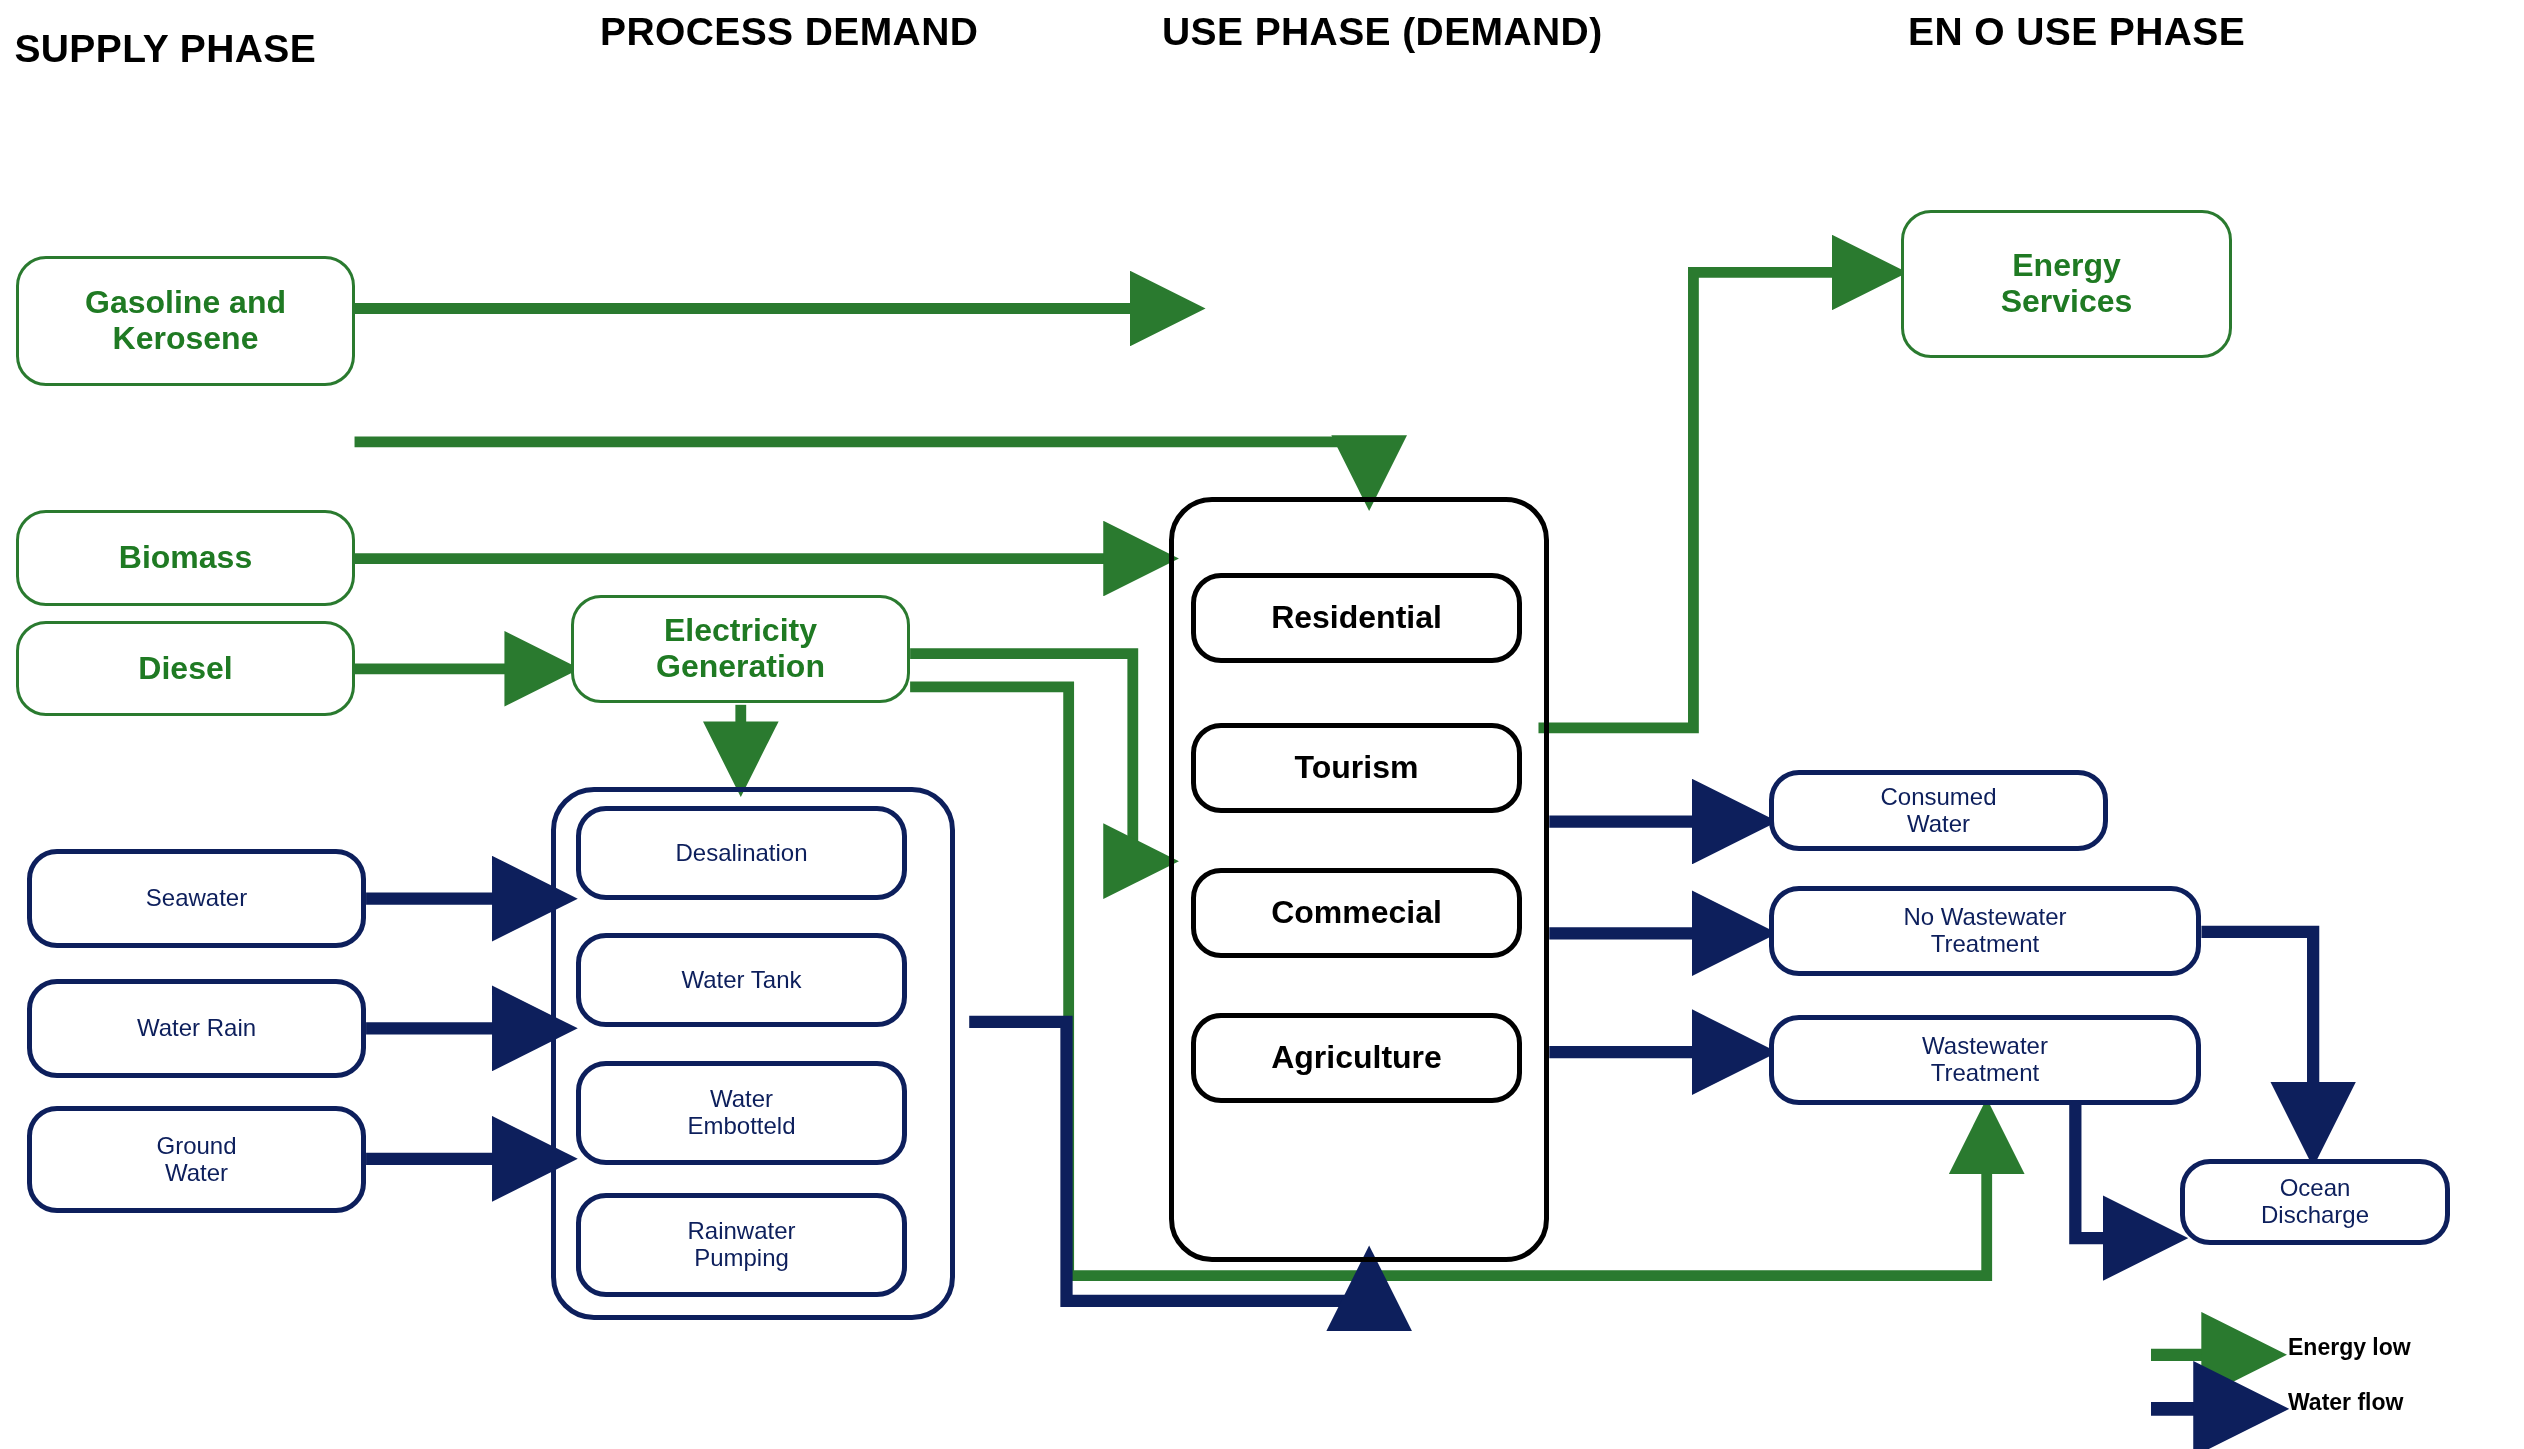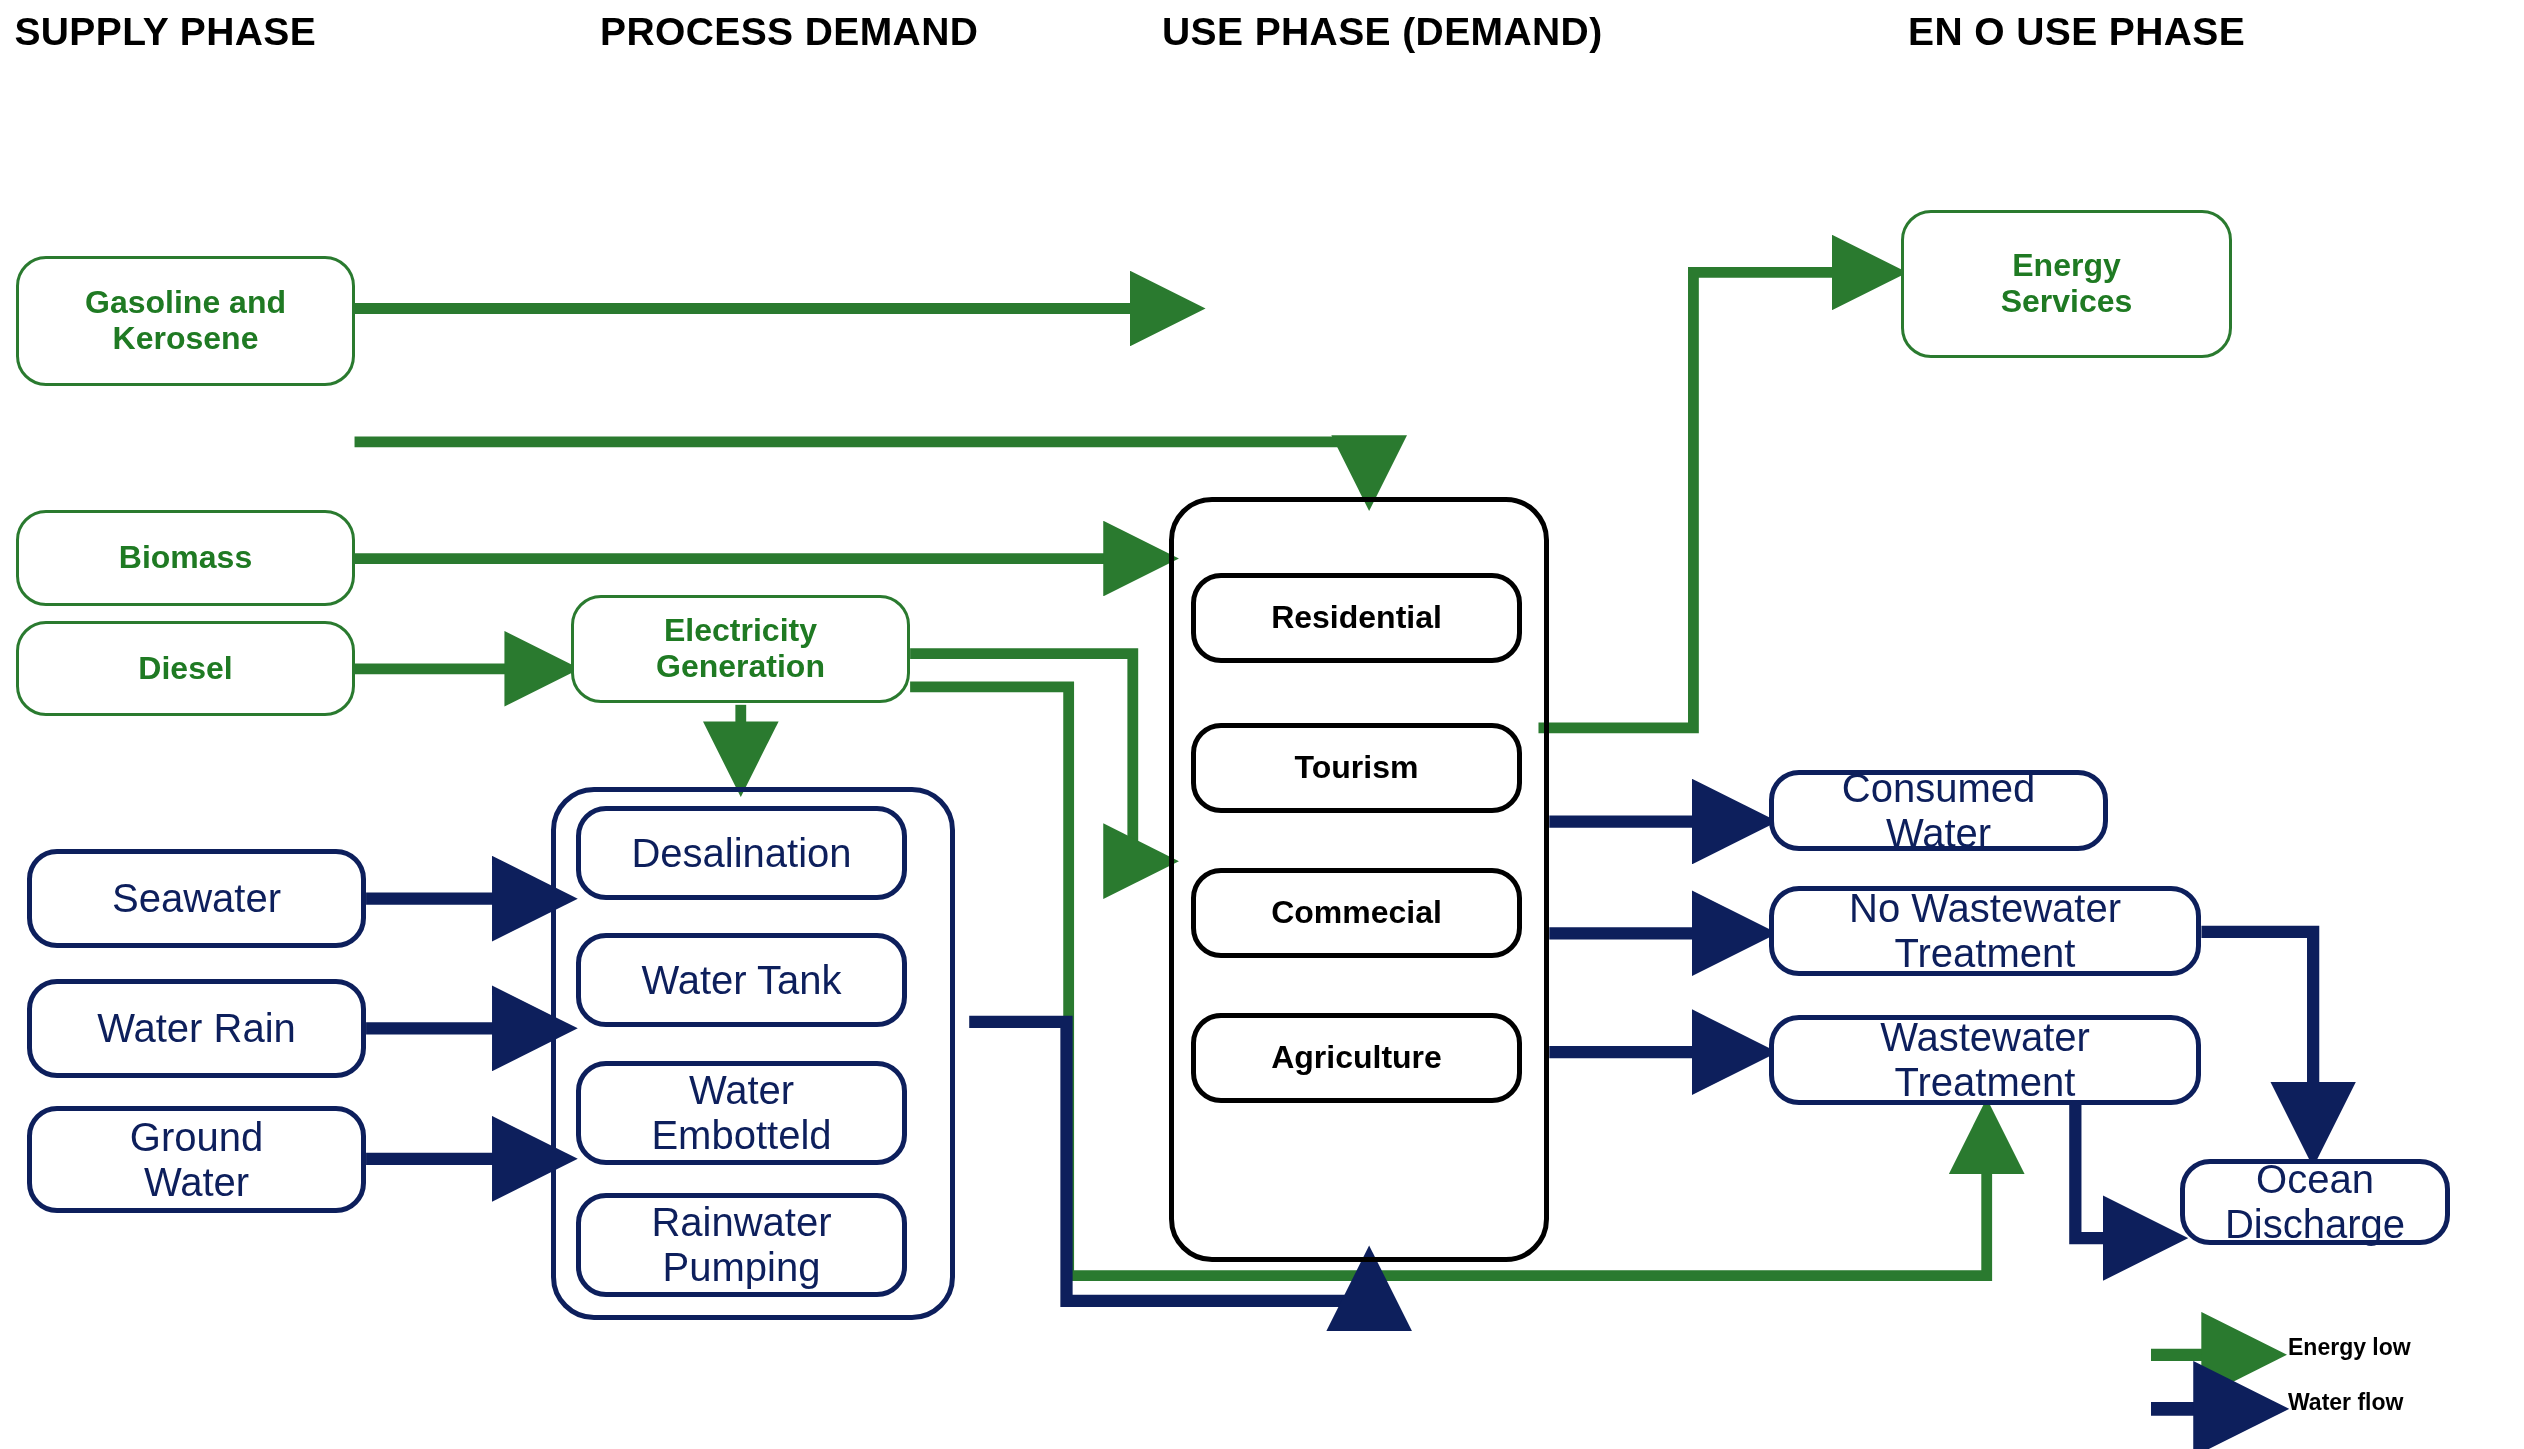--- a/index.html
+++ b/index.html
@@ -10,21 +10,21 @@
 
   .hdr{position:absolute;font-weight:bold;color:#000;font-size:39px;
        letter-spacing:0.4px;white-space:nowrap;}
 
   .node{position:absolute;box-sizing:border-box;display:flex;
         align-items:center;justify-content:center;text-align:center;
         border-radius:30px;background:#fff;line-height:1.12;}
   .node span{display:block;padding:0 7.2px;}
 
   .green-node{border:3.6px solid #2a7a2f;color:#1f7a23;font-weight:bold;font-size:32px;}
-  .navy-node{border:5px solid #0d1f5c;color:#0d1f5c;font-weight:normal;font-size:40px;}
+  .navy-node{border:5px solid #0d1f5c;color:#0d1f5c;font-weight:normal;font-size:24px;}
   .black-node{border:5px solid #000000;color:#000000;font-weight:bold;font-size:32px;}
 
   .group-navy{position:absolute;box-sizing:border-box;border:5px solid #0d1f5c;
               border-radius:43px;background:transparent;}
   .group-black{position:absolute;box-sizing:border-box;border:5px solid #000000;
                border-radius:43px;background:transparent;}
 
   .legend-label{position:absolute;font-weight:bold;font-size:23px;color:#000;white-space:nowrap;}
 </style>
 </head>
@@ -81,21 +81,21 @@
 
       <path d="M2880,1533 L2880,1718 L3013,1718" marker-end="url(#arrN)"></path>
     </g>
 
     <g fill="none" stroke-linejoin="miter">
       <path d="M2985,1880 L3150,1880" stroke="#2a7a2f" stroke-width="17" marker-end="url(#arrG)"></path>
       <path d="M2985,1955 L3150,1955" stroke="#0d1f5c" stroke-width="19" marker-end="url(#arrN)"></path>
     </g>
   </svg>
 
-  <div class="hdr" style="left:14.4px;top:10px">SUPPLY PHASE</div>
+  <div class="hdr" style="left:14.4px;top:27px">SUPPLY PHASE</div>
   <div class="hdr" style="left:600px;top:10px">PROCESS DEMAND</div>
   <div class="hdr" style="left:1908px;top:10px">EN  O  USE PHASE</div>
   <div class="hdr" style="left:1162px;top:10px">USE PHASE (DEMAND)</div>
 
   <div class="node green-node" style="left:16px;top:256px;width:339px;height:130px">
     <span>Gasoline and<br>Kerosene</span>
   </div>
   <div class="node green-node" style="left:16px;top:510px;width:339px;height:96px">
     <span>Biomass</span>
   </div>

